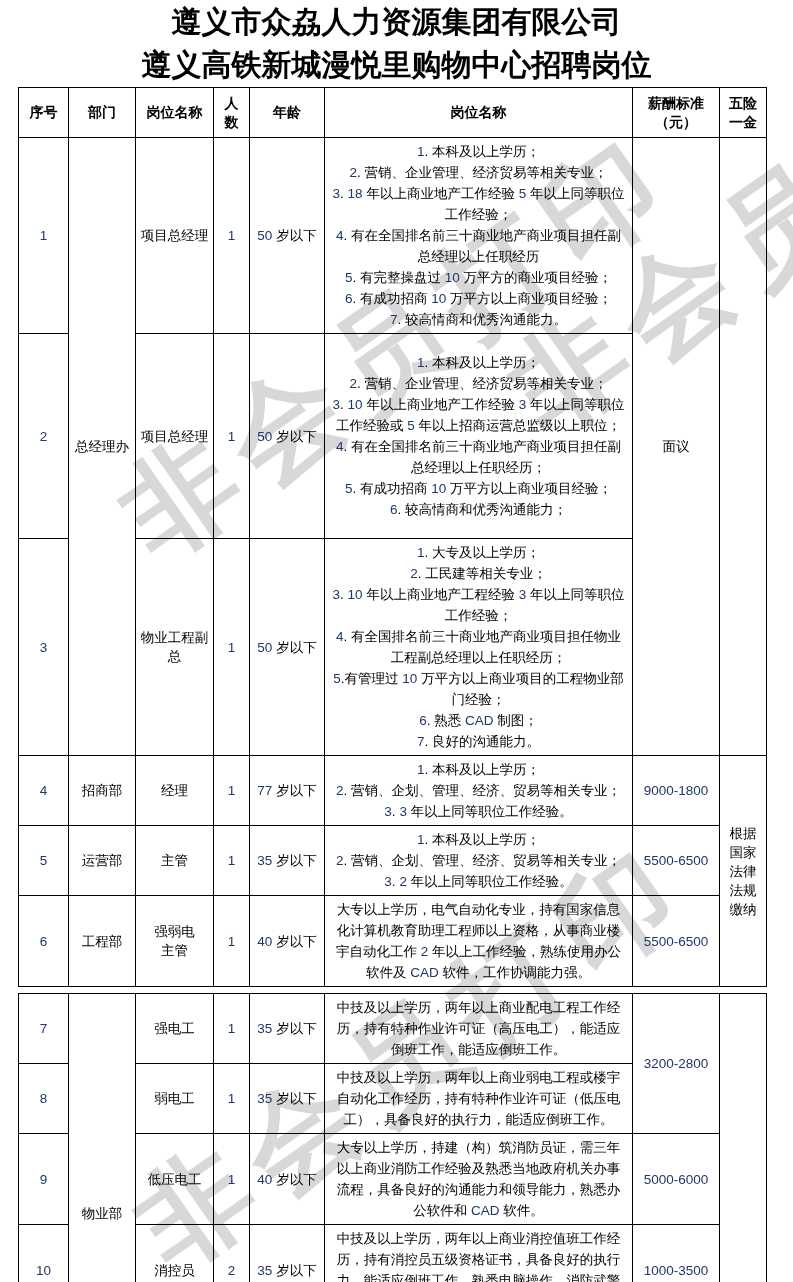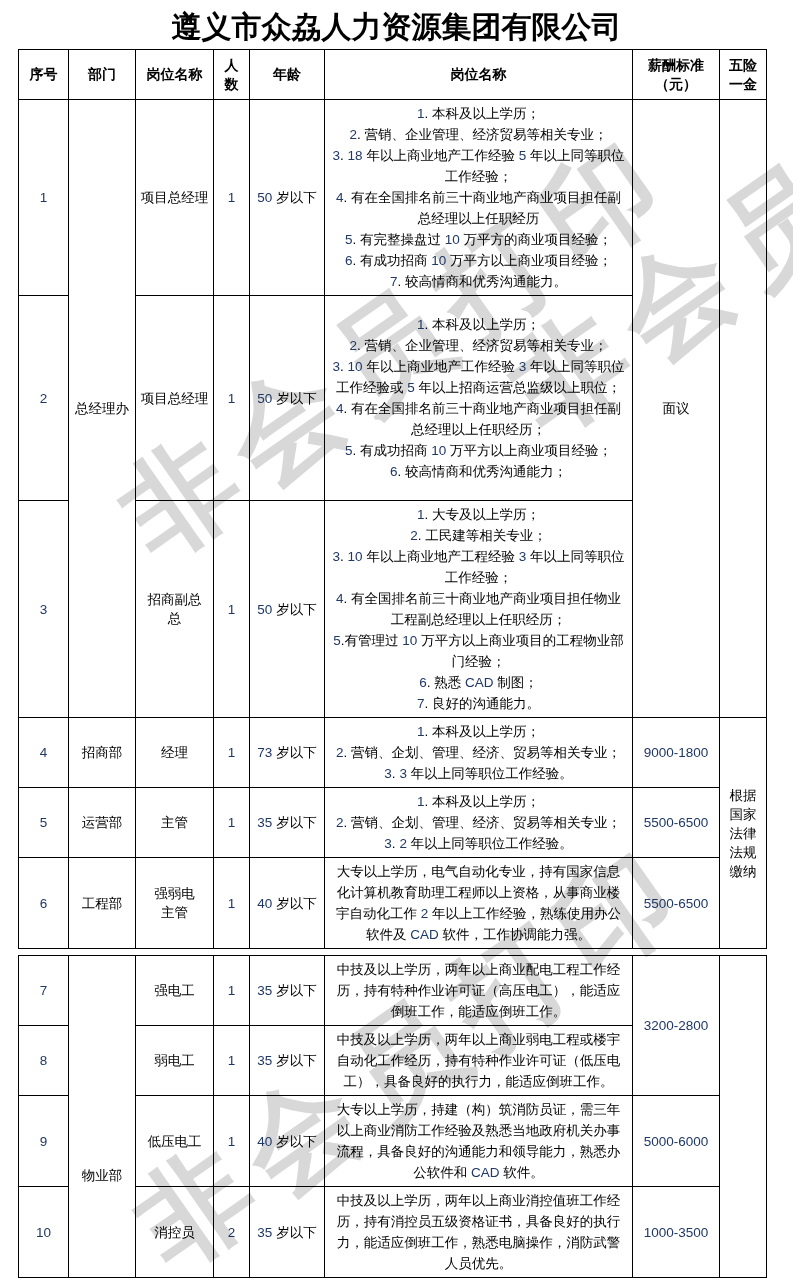--- a/index.html
+++ b/index.html
@@ -5,21 +5,21 @@
   html,body{margin:0;padding:0;}
   body{width:793px;height:1282px;position:relative;overflow:hidden;background:#ffffff;
        font-family:"Liberation Sans",sans-serif;color:#000;}
   .wm{position:absolute;z-index:0;font-size:112px;font-weight:bold;color:#cfcfcf;
       letter-spacing:16px;white-space:nowrap;transform-origin:0 50%;
       transform:rotate(-35deg);opacity:.8;pointer-events:none;}
   #wm1{left:135px;top:455px;}
   #wm2{left:150px;top:1165px;}
   #wm3{left:525px;top:330px;}
   .content{position:relative;z-index:1;}
-  .titles{padding-top:5px;text-align:center;font-weight:bold;font-size:30px;line-height:43px;}
+  .titles{text-align:center;font-weight:bold;font-size:30px;line-height:43px;}
   .tablewrap{margin:1px 0 0 18px;}
   table{border-collapse:collapse;table-layout:fixed;width:748px;background:transparent;}
   th,td{border:1px solid #000;padding:2px 4px;text-align:center;vertical-align:middle;
         font-size:13.5px;line-height:19px;white-space:pre-line;overflow:hidden;}
   th{font-weight:bold;font-size:14px;}
   td.req{text-align:center;padding:3px 7px;line-height:21px;}
   td.dept-low{vertical-align:middle;padding-top:120px;}
   .num{color:#1f3864;}
   .t2{margin-top:6px;}
   tr.hh{height:50px;}
@@ -31,20 +31,21 @@
 </head>
 <body>
 
 <div class="wm" id="wm1">非会员打印</div>
 <div class="wm" id="wm2">非会员打印</div>
 <div class="wm" id="wm3">非会员打印</div>
 
 <div class="content">
   <div class="titles">
     <div>遵义市众劦人力资源集团有限公司</div>
+    <div>遵义高铁新城漫悦里购物中心招聘岗位</div>
   </div>
 
   <div class="tablewrap">
     <table class="t1">
       <colgroup>
         <col style="width:50px">
           <col style="width:67px">
           <col style="width:78px">
           <col style="width:36px">
         <col style="width:75px">
@@ -89,38 +90,38 @@
         <td><span class="num">50</span> 岁以下</td>
         <td class="req"><span class="num">1</span>. 本科及以上学历；
 <span class="num">2</span>. 营销、企业管理、经济贸易等相关专业；
 <span class="num">3</span>. <span class="num">10</span> 年以上商业地产工作经验 <span class="num">3</span> 年以上同等职位工作经验或 <span class="num">5</span> 年以上招商运营总监级以上职位；
 <span class="num">4</span>. 有在全国排名前三十商业地产商业项目担任副总经理以上任职经历；
 <span class="num">5</span>. 有成功招商 <span class="num">10</span> 万平方以上商业项目经验；
 <span class="num">6</span>. 较高情商和优秀沟通能力；</td>
       </tr>
       <tr class="h214">
         <td><span class="num">3</span></td>
-        <td>招商副总
+        <td>物业工程副
 总</td>
         <td><span class="num">1</span></td>
         <td><span class="num">50</span> 岁以下</td>
         <td class="req"><span class="num">1</span>. 大专及以上学历；
 <span class="num">2</span>. 工民建等相关专业；
 <span class="num">3</span>. <span class="num">10</span> 年以上商业地产工程经验 <span class="num">3</span> 年以上同等职位工作经验；
 <span class="num">4</span>. 有全国排名前三十商业地产商业项目担任物业工程副总经理以上任职经历；
 <span class="num">5</span>.有管理过 <span class="num">10</span> 万平方以上商业项目的工程物业部门经验；
 <span class="num">6</span>. 熟悉 <span class="num">CAD</span> 制图；
 <span class="num">7</span>. 良好的沟通能力。</td>
       </tr>
       <tr class="h66">
         <td><span class="num">4</span></td>
         <td>招商部</td>
         <td>经理</td>
         <td><span class="num">1</span></td>
-        <td><span class="num">73</span> 岁以下</td>
+        <td><span class="num">77</span> 岁以下</td>
         <td class="req"><span class="num">1</span>. 本科及以上学历；
 <span class="num">2</span>. 营销、企划、管理、经济、贸易等相关专业；
 <span class="num">3</span>. <span class="num">3</span> 年以上同等职位工作经验。</td>
         <td><span class="num">9000-1800</span></td>
         <td rowspan="3">根据
 国家
 法律
 法规
 缴纳</td>
       </tr>

